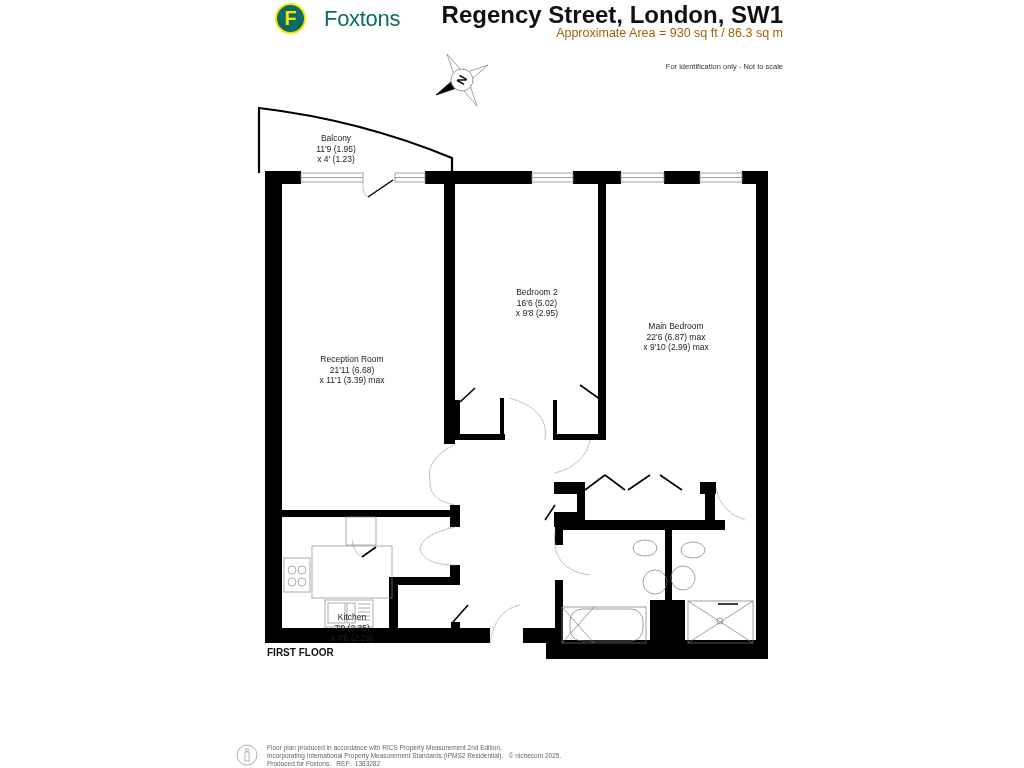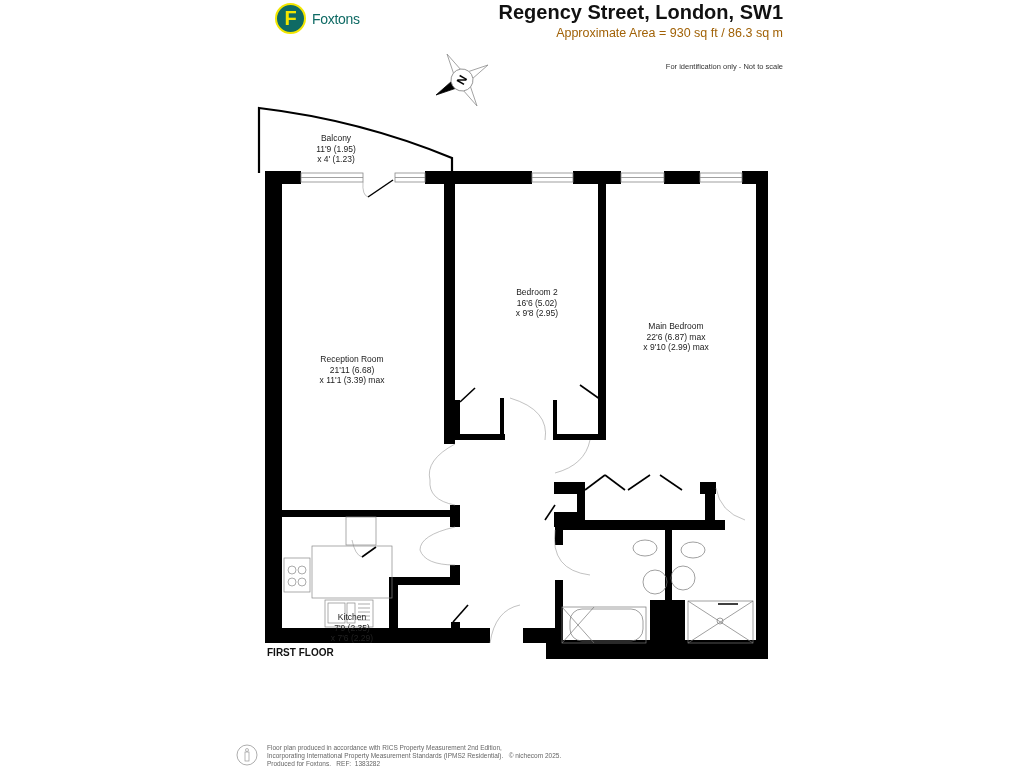--- a/index.html
+++ b/index.html
@@ -1,21 +1,21 @@
 <!DOCTYPE html>
 <html><head>
 <meta charset="utf-8">
 <style>
   html, body { margin: 0; padding: 0; background: #ffffff; }
   body { width: 1024px; height: 768px; position: relative; overflow: hidden; font-family: "Liberation Sans", sans-serif; color: #111; }
   .logo { position: absolute; left: 275px; top: 3px; display: flex; align-items: center; }
   .logo-badge { width: 31px; height: 31px; border-radius: 50%; background: #0e6a64; border: 2px solid #f2e600; box-sizing: border-box; display: flex; align-items: center; justify-content: center; }
   .logo-badge span { color: #f2e600; font-weight: bold; font-size: 20px; font-family: "Liberation Sans", sans-serif; }
-  .logo-text { color: #0e6a64; font-size: 14px; margin-left: 6px; font-family: "Liberation Sans", sans-serif; letter-spacing: -0.3px; }
-  .title { position: absolute; right: 241px; top: 1px; font-weight: bold; font-size: 20px; text-align: right; white-space: nowrap; }
+  .logo-text { color: #0e6a64; font-size: 22px; margin-left: 18px; font-family: "Liberation Sans", sans-serif; letter-spacing: -0.3px; }
+  .title { position: absolute; right: 241px; top: 1px; font-weight: bold; font-size: 24px; text-align: right; white-space: nowrap; }
   .area { position: absolute; right: 241px; top: 26px; font-size: 12.5px; text-align: right; white-space: nowrap; color: #a16207; }
   .disclaimer { position: absolute; right: 241px; top: 46px; font-size: 7.5px; text-align: right; white-space: nowrap; color: #333; margin-top: 16px; }
   .room-label { position: absolute; text-align: center; font-size: 8.5px; line-height: 10.5px; transform: translateX(-50%); white-space: nowrap; color: #222; }
   .room-label b { display: block; font-weight: normal; }
   .floor-label { position: absolute; left: 267px; top: 647px; font-weight: bold; font-size: 10px; }
   .footer { position: absolute; left: 236px; top: 744px; display: flex; align-items: flex-start; }
   .footer-icon { width: 26px; height: 22px; }
   .footer-text { font-size: 6.5px; line-height: 8px; color: #666; margin-left: 5px; }
   svg.plan { position: absolute; left: 0; top: 0; }
 </style>

